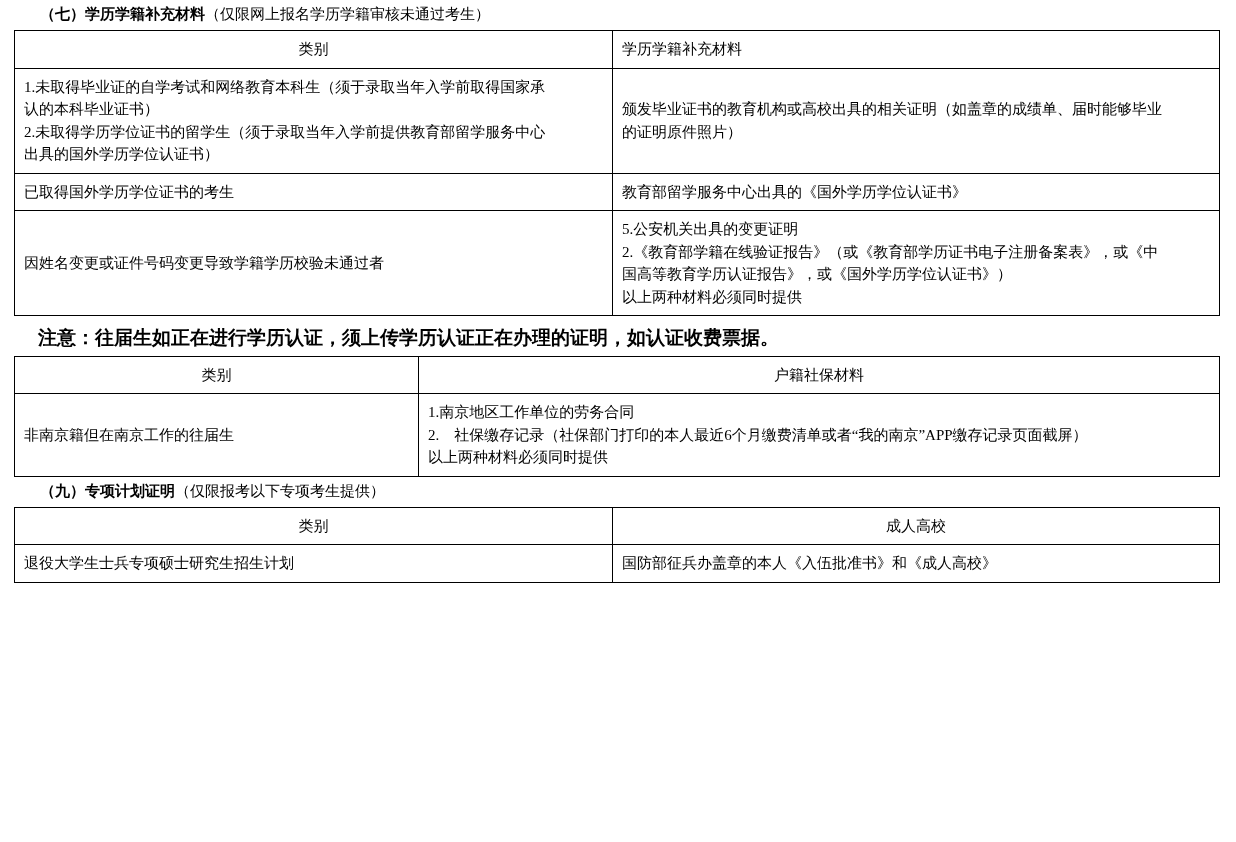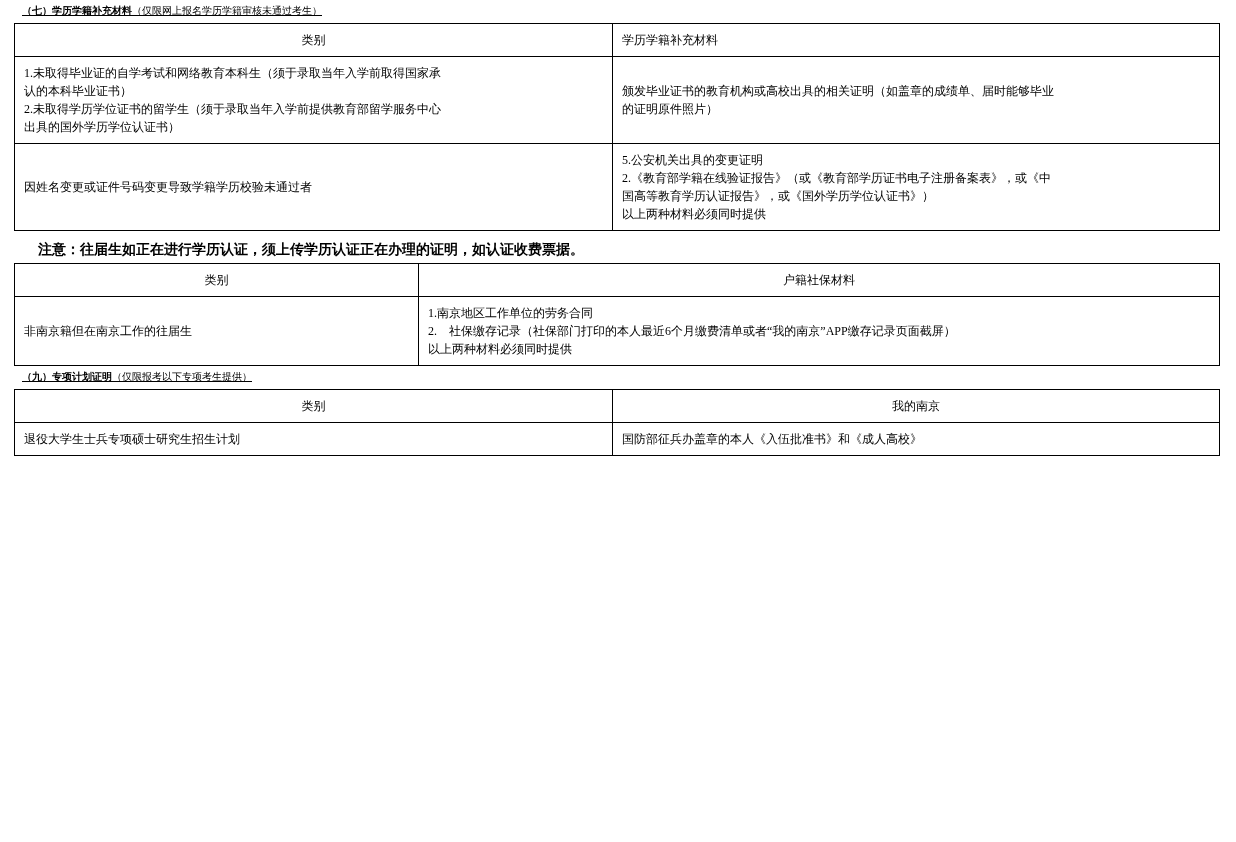--- a/index.html
+++ b/index.html
@@ -16,49 +16,48 @@
     overflow: hidden;
   }
   .page {
     position: relative;
     width: 1236px;
     height: 842px;
     padding: 0;
     box-sizing: border-box;
   }
   .section-heading {
-    font-size: 10px;
+    font-size: 15px;
     font-weight: bold;
-    padding: 4px 0 5px 22px;
+    padding: 4px 0 5px 40px;
     line-height: 1.4;
     white-space: nowrap;
-    text-decoration: underline;
   }
   .section-heading .light {
     font-weight: normal;
   }
   table.doc-table {
     border-collapse: collapse;
     width: 1206px;
     margin-left: 14px;
     table-layout: fixed;
   }
   table.doc-table td {
     border: 1px solid #000000;
     padding: 7px 9px;
     vertical-align: middle;
     line-height: 1.5;
-    font-size: 12px;
+    font-size: 15px;
   }
   td.center {
     text-align: center;
   }
   .note {
     font-weight: bold;
-    font-size: 14px;
+    font-size: 19px;
     padding: 8px 0 3px 38px;
     line-height: 1.5;
     white-space: nowrap;
   }
   .cell-line {
     display: block;
   }
   .col-a-1 { width: 598px; }
   .col-b-1 { width: auto; }
   .col-a-2 { width: 404px; }
@@ -86,20 +85,28 @@
       <tr>
         <td>
           <span class="cell-line">1.未取得毕业证的自学考试和网络教育本科生（须于录取当年入学前取得国家承</span>
           <span class="cell-line">认的本科毕业证书）</span>
           <span class="cell-line">2.未取得学历学位证书的留学生（须于录取当年入学前提供教育部留学服务中心</span>
           <span class="cell-line">出具的国外学历学位认证书）</span>
         </td>
         <td>
           <span class="cell-line">颁发毕业证书的教育机构或高校出具的相关证明（如盖章的成绩单、届时能够毕业</span>
           <span class="cell-line">的证明原件照片）</span>
+        </td>
+      </tr>
+      <tr>
+        <td>
+          <span class="cell-line">已取得国外学历学位证书的考生</span>
+        </td>
+        <td>
+          <span class="cell-line">教育部留学服务中心出具的《国外学历学位认证书》</span>
         </td>
       </tr>
       <tr>
         <td>
           <span class="cell-line">因姓名变更或证件号码变更导致学籍学历校验未通过者</span>
         </td>
         <td>
           <span class="cell-line">5.公安机关出具的变更证明</span>
           <span class="cell-line">2.《教育部学籍在线验证报告》（或《教育部学历证书电子注册备案表》，或《中</span>
           <span class="cell-line">国高等教育学历认证报告》，或《国外学历学位认证书》）</span>
@@ -141,21 +148,21 @@
   </div>
 
   <table class="doc-table">
     <colgroup>
         <col class="col-a-3">
         <col class="col-b-1">
       </colgroup>
     <tbody>
       <tr>
         <td class="center">类别</td>
-        <td class="center">我的南京</td>
+        <td class="center">成人高校</td>
       </tr>
       <tr>
         <td>
           <span class="cell-line">退役大学生士兵专项硕士研究生招生计划</span>
         </td>
         <td>
           <span class="cell-line">国防部征兵办盖章的本人《入伍批准书》和《成人高校》</span>
         </td>
       </tr>
     </tbody>

